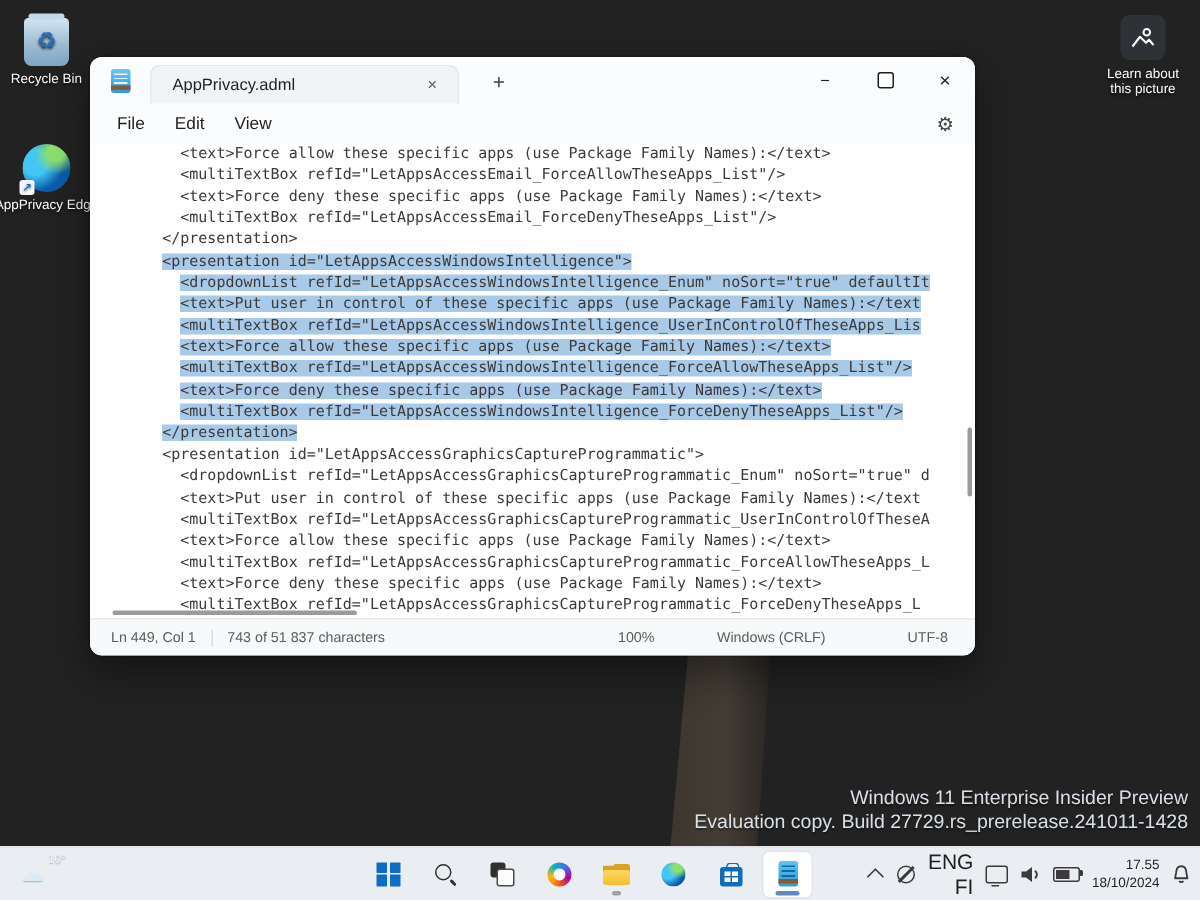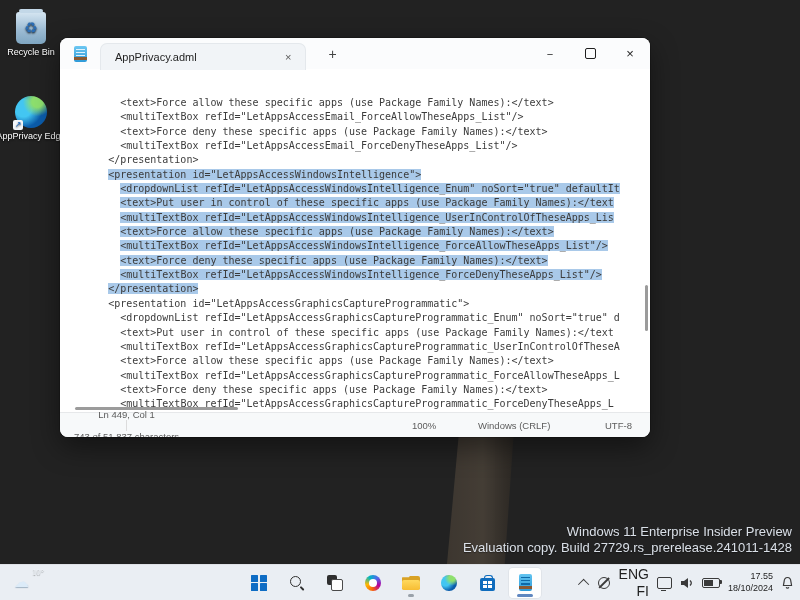--- a/index.html
+++ b/index.html
@@ -74,21 +74,21 @@
 
   .np-editor{position:absolute;left:0;top:58px;right:6px;height:316px;overflow:hidden;
     font-family:"DejaVu Sans Mono",monospace;font-size:10px;line-height:14.35px;color:#3b3b3b;
     padding-left:12px;white-space:pre;}
   .np-editor .sel{background:#a9c9e9;}
   .np-hscroll{position:absolute;left:15px;bottom:27px;width:163px;height:3px;border-radius:2px;background:#9b9b9b;}
   .np-vscroll{position:absolute;right:2px;top:247px;width:3px;height:46px;border-radius:2px;background:#9b9b9b;}
 
   .np-status{position:absolute;left:0;right:0;bottom:0;height:24px;background:#f7f9fa;border-top:1px solid #e6e8ea;
     font-size:9.5px;color:#5c5c5c;display:flex;align-items:center;}
-  .np-status .seg-left{display:flex;align-items:center;padding-left:14px;flex-direction:column;}
+  .np-status .seg-left{display:flex;align-items:center;padding-left:14px;}
   .np-status .vsep{width:1px;height:11px;background:#dcdcdc;margin:0 10px;}
   .st-abs{position:absolute;top:0;height:100%;display:flex;align-items:center;text-align:right;}
 
   
   .taskbar{position:absolute;left:0;bottom:0;width:800px;height:35px;
     background:rgba(241,245,250,.97);border-top:1px solid rgba(0,0,0,.05);}
   .weather{position:absolute;left:8px;bottom:0;width:56px;height:35px;font-family:Liberation Serif, serif;}
   .weather .temp{position:absolute;left:24px;top:2px;font-size:8.5px;color:#f2f6fb;text-shadow:0 1px 1px rgba(0,0,0,.4);}
   .weather .cloud{position:absolute;left:6px;top:8px;font-size:15px;color:#dcebf8;text-shadow:0 1px 1px rgba(90,120,150,.5);}
   .tb-center{position:absolute;left:243px;top:0;height:35px;display:flex;align-items:center;gap:6px;}
@@ -165,20 +165,30 @@
         <b>♻</b>
       </span>
     <span>Recycle Bin</span>
   </div>
   <div class="dicon" style="left:-5px;top:96px;">
     <span class="edge-glyph" style="display:block;">
         <i>↗</i>
       </span>
     <span>AppPrivacy Edge</span>
   </div>
+  <div class="dicon" style="left:726px;top:10px;">
+    <span class="learn-glyph" style="display:flex;">
+      <svg width="18" height="18" viewBox="0 0 18 18">
+          <circle cx="11.5" cy="5.5" r="2.2" fill="none" stroke="#fff" stroke-width="1.4"></circle>
+          <path d="M2 15 L7 8.5 L11 12.5 L13 10.5 L16 14" fill="none" stroke="#fff" stroke-width="1.4" stroke-linejoin="round"></path>
+        </svg>
+    </span>
+    <span>Learn about</span><br>
+    <span>this picture</span>
+  </div>
 
   <div class="watermark">
     <div>Windows 11 Enterprise Insider Preview</div>
     <div>Evaluation copy. Build 27729.rs_prerelease.241011-1428</div>
   </div>
 
   <div class="np">
     <div class="np-titlebar">
       <span class="np-appico"></span>
       <div class="np-tab">
@@ -186,20 +196,26 @@
         <span class="tab-x">×</span>
       </div>
       <span class="np-plus">+</span>
       <div class="np-ctrls">
         <span class="cbtn">−</span>
         <span class="cbtn">
             <span class="max-box"></span>
           </span>
         <span class="cbtn" style="font-size:13px;">×</span>
       </div>
+    </div>
+    <div class="np-menubar">
+      <span class="mitem">File</span>
+      <span class="mitem">Edit</span>
+      <span class="mitem">View</span>
+      <span class="np-gear">⚙</span>
     </div>
     <div class="np-editor" id="editor"><div class="ln"><span>        </span><span>&lt;text&gt;Force allow these specific apps (use Package Family Names):&lt;/text&gt;</span></div><div class="ln"><span>        </span><span>&lt;multiTextBox refId="LetAppsAccessEmail_ForceAllowTheseApps_List"/&gt;</span></div><div class="ln"><span>        </span><span>&lt;text&gt;Force deny these specific apps (use Package Family Names):&lt;/text&gt;</span></div><div class="ln"><span>        </span><span>&lt;multiTextBox refId="LetAppsAccessEmail_ForceDenyTheseApps_List"/&gt;</span></div><div class="ln"><span>      </span><span>&lt;/presentation&gt;</span></div><div class="ln"><span>      </span><span class="sel">&lt;presentation id="LetAppsAccessWindowsIntelligence"&gt;</span></div><div class="ln"><span>        </span><span class="sel">&lt;dropdownList refId="LetAppsAccessWindowsIntelligence_Enum" noSort="true" defaultIt</span></div><div class="ln"><span>        </span><span class="sel">&lt;text&gt;Put user in control of these specific apps (use Package Family Names):&lt;/text</span></div><div class="ln"><span>        </span><span class="sel">&lt;multiTextBox refId="LetAppsAccessWindowsIntelligence_UserInControlOfTheseApps_Lis</span></div><div class="ln"><span>        </span><span class="sel">&lt;text&gt;Force allow these specific apps (use Package Family Names):&lt;/text&gt;</span></div><div class="ln"><span>        </span><span class="sel">&lt;multiTextBox refId="LetAppsAccessWindowsIntelligence_ForceAllowTheseApps_List"/&gt;</span></div><div class="ln"><span>        </span><span class="sel">&lt;text&gt;Force deny these specific apps (use Package Family Names):&lt;/text&gt;</span></div><div class="ln"><span>        </span><span class="sel">&lt;multiTextBox refId="LetAppsAccessWindowsIntelligence_ForceDenyTheseApps_List"/&gt;</span></div><div class="ln"><span>      </span><span class="sel">&lt;/presentation&gt;</span></div><div class="ln"><span>      </span><span>&lt;presentation id="LetAppsAccessGraphicsCaptureProgrammatic"&gt;</span></div><div class="ln"><span>        </span><span>&lt;dropdownList refId="LetAppsAccessGraphicsCaptureProgrammatic_Enum" noSort="true" d</span></div><div class="ln"><span>        </span><span>&lt;text&gt;Put user in control of these specific apps (use Package Family Names):&lt;/text</span></div><div class="ln"><span>        </span><span>&lt;multiTextBox refId="LetAppsAccessGraphicsCaptureProgrammatic_UserInControlOfTheseA</span></div><div class="ln"><span>        </span><span>&lt;text&gt;Force allow these specific apps (use Package Family Names):&lt;/text&gt;</span></div><div class="ln"><span>        </span><span>&lt;multiTextBox refId="LetAppsAccessGraphicsCaptureProgrammatic_ForceAllowTheseApps_L</span></div><div class="ln"><span>        </span><span>&lt;text&gt;Force deny these specific apps (use Package Family Names):&lt;/text&gt;</span></div><div class="ln"><span>        </span><span>&lt;multiTextBox refId="LetAppsAccessGraphicsCaptureProgrammatic_ForceDenyTheseApps_L</span></div></div>
     <div class="np-hscroll"></div>
     <div class="np-vscroll"></div>
     <div class="np-status">
       <div class="seg-left">
         <span>Ln 449, Col 1</span>
         <span class="vsep"></span>
         <span>743 of 51 837 characters</span>
       </div>

